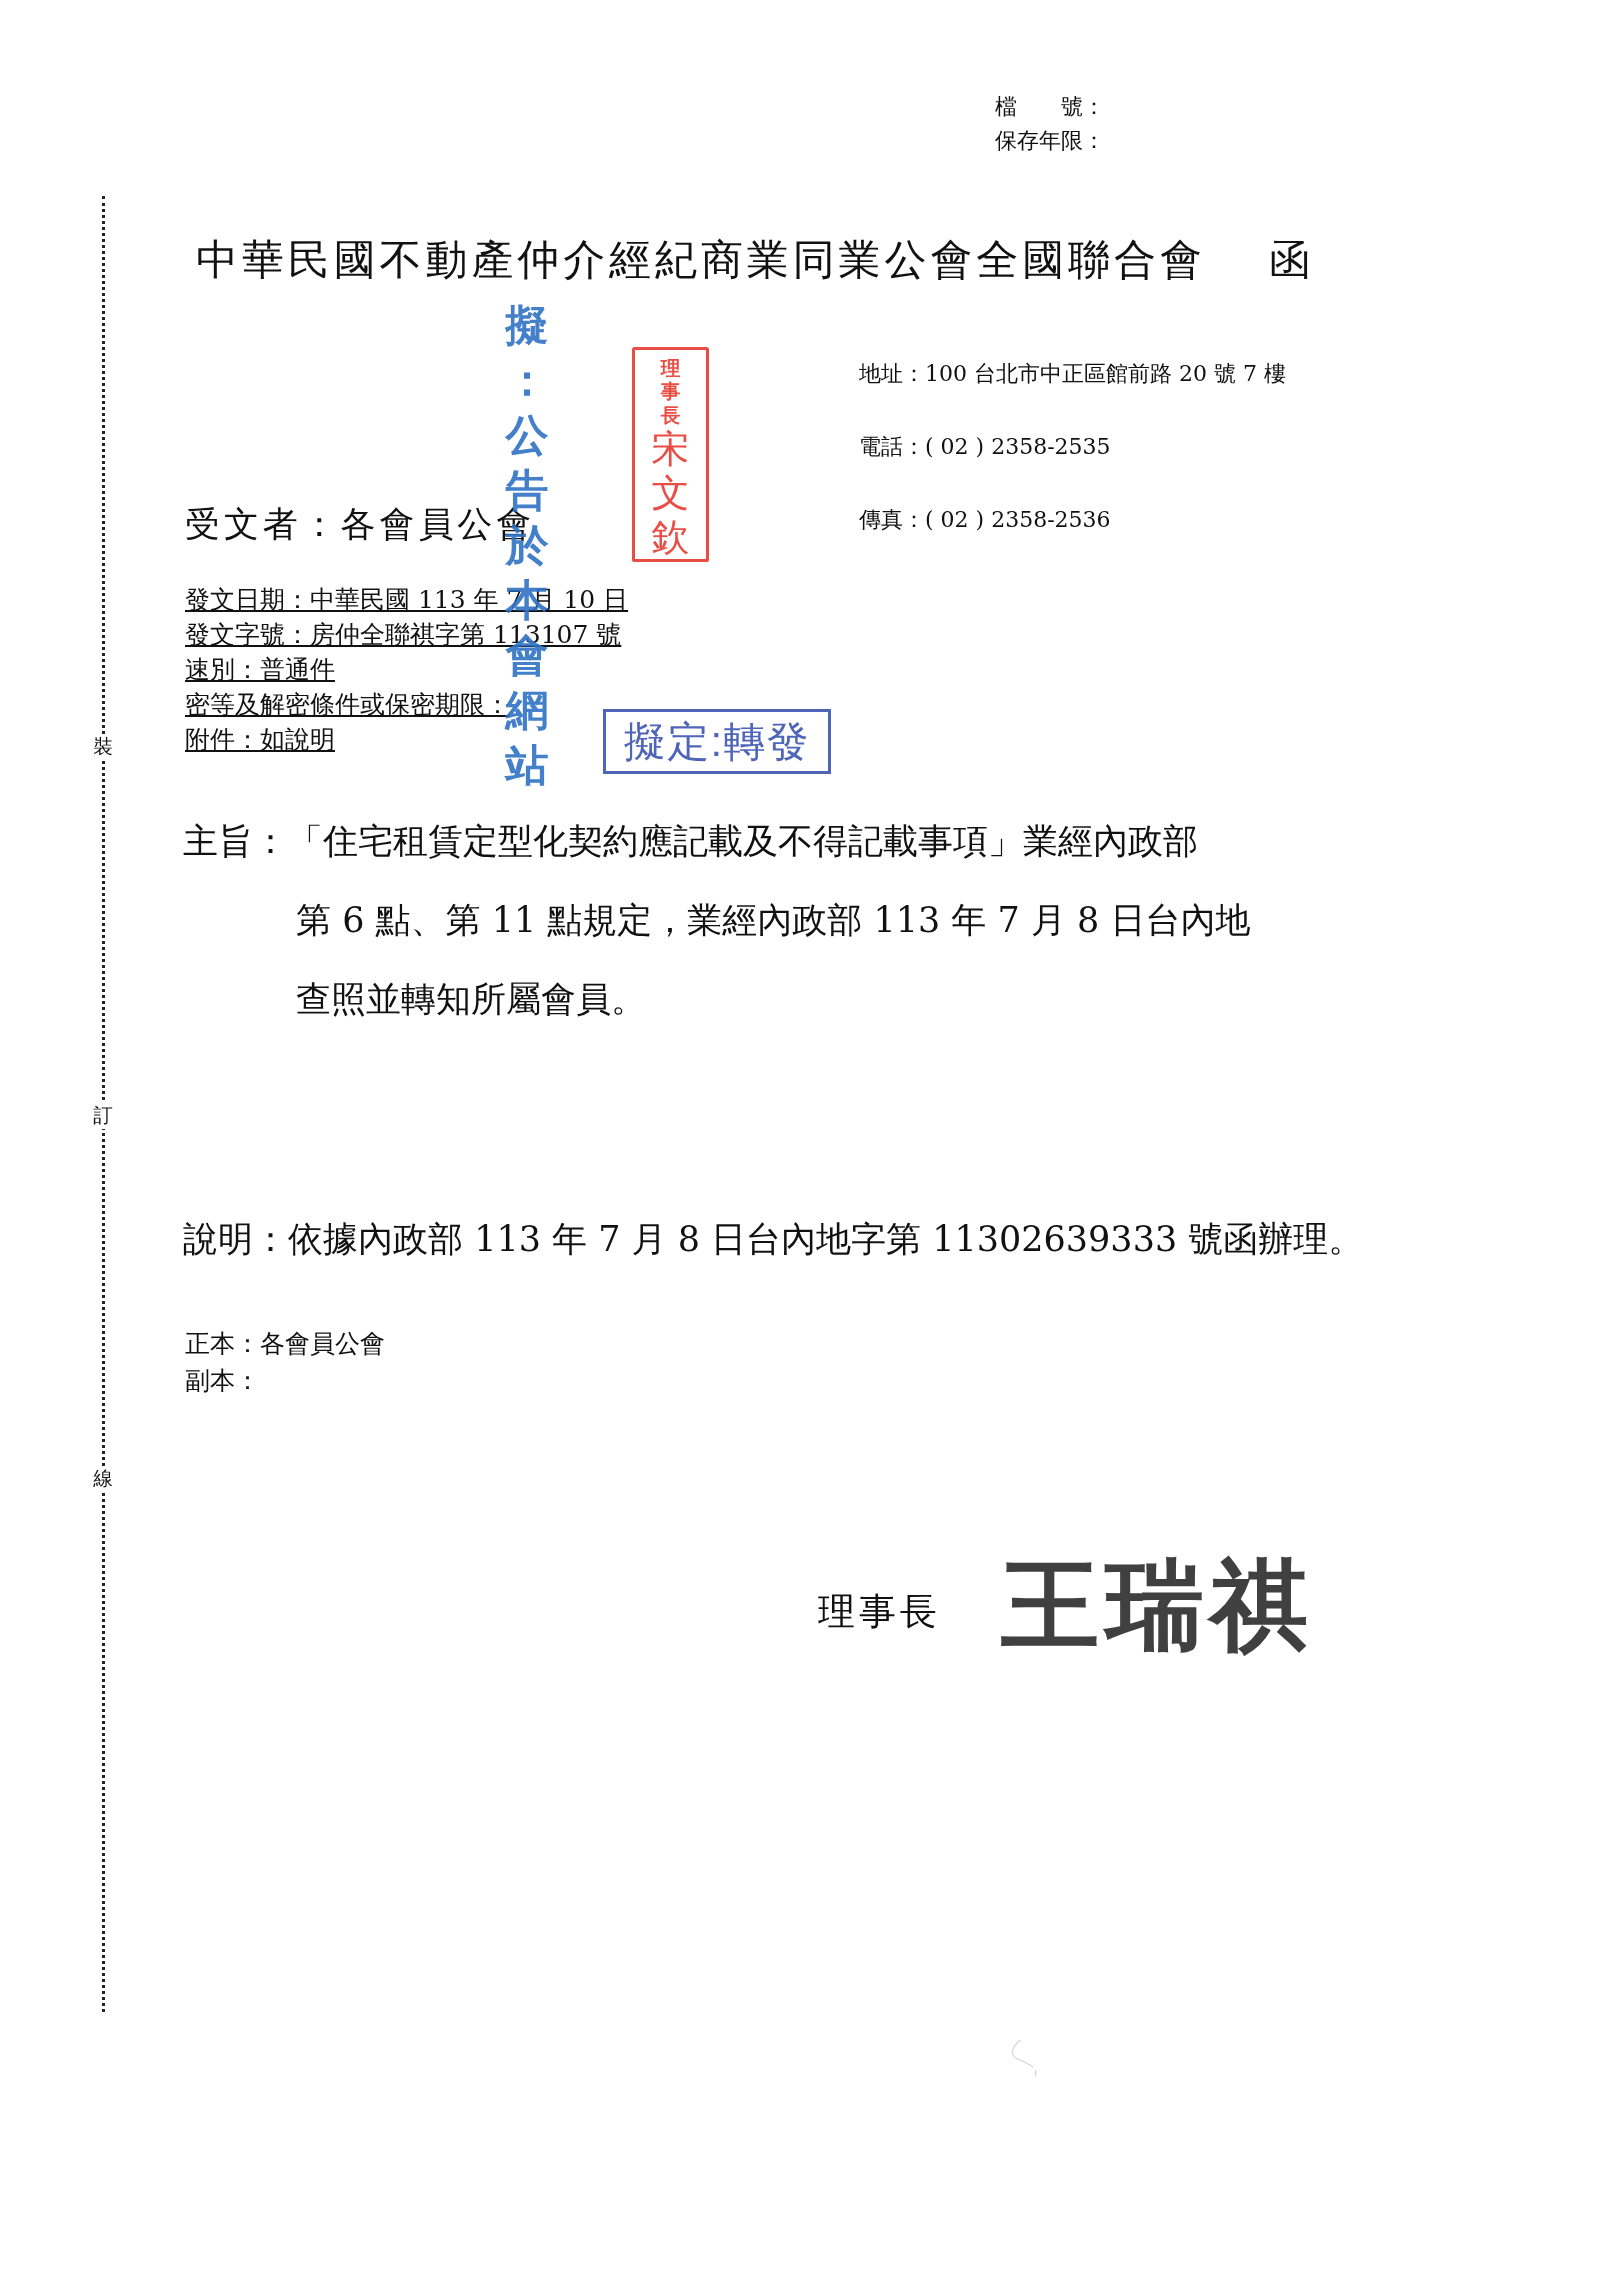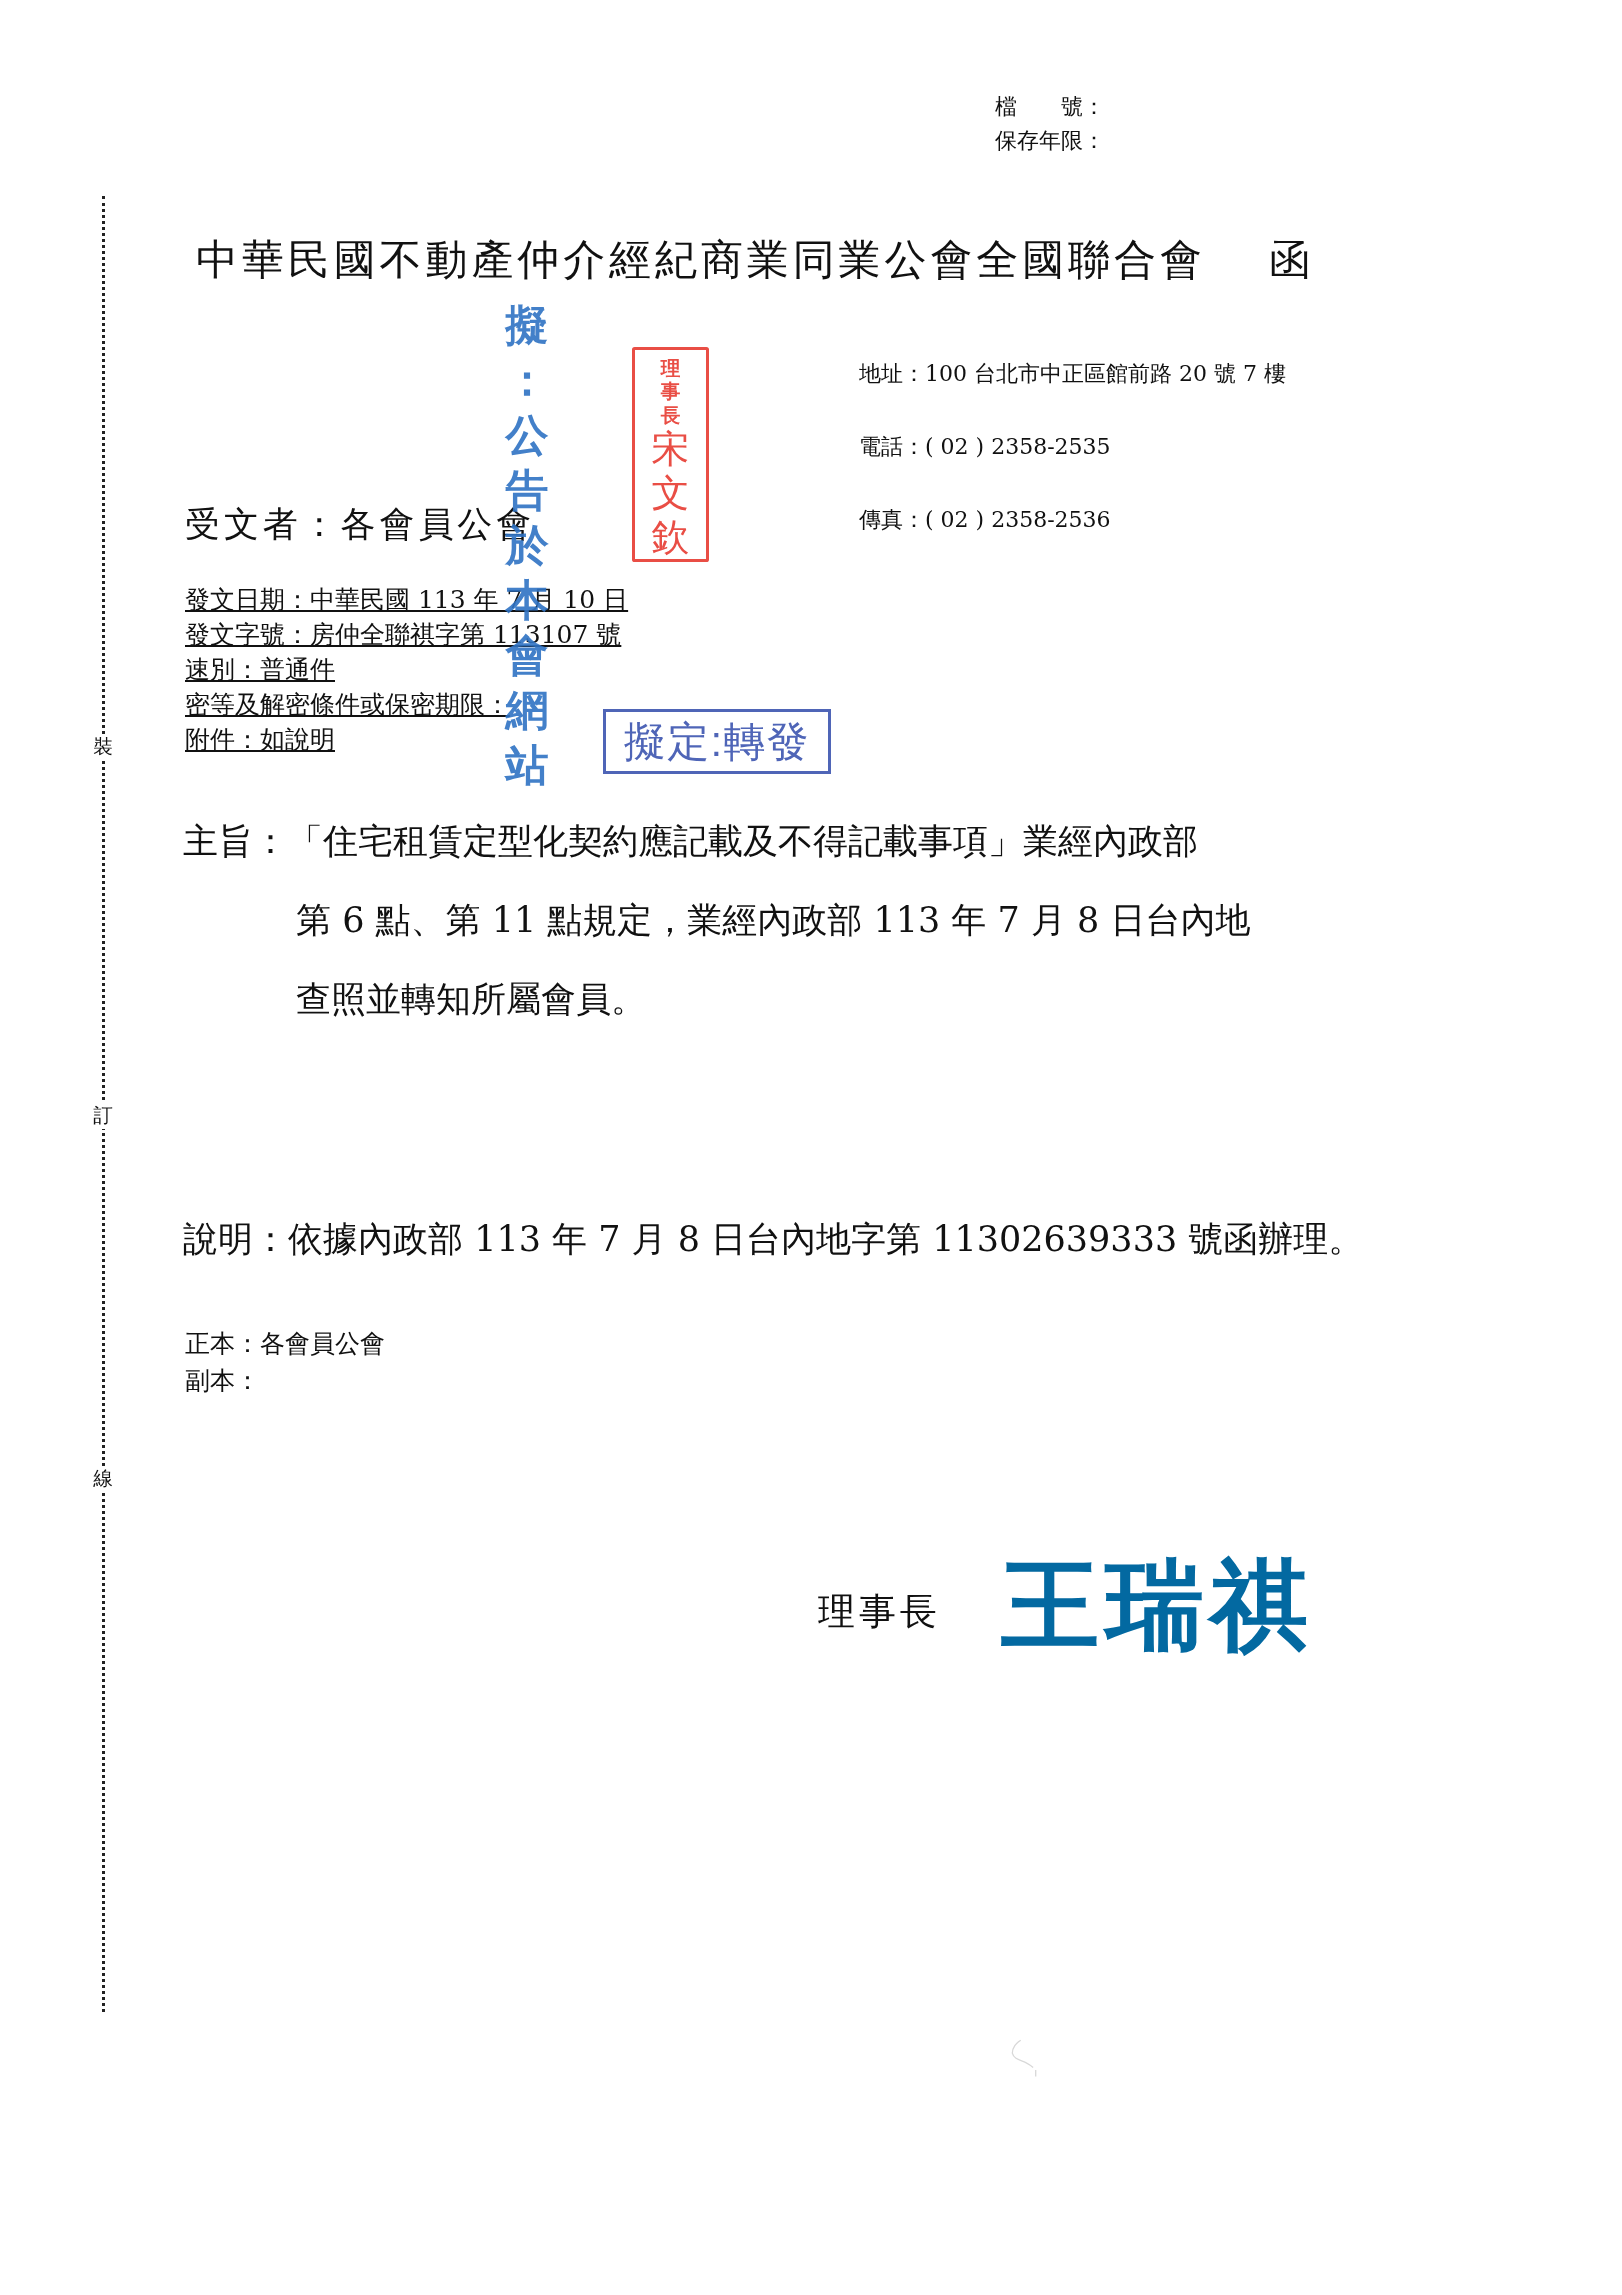--- a/index.html
+++ b/index.html
@@ -34,21 +34,21 @@
   .subject .line { white-space: pre; }
   .subject .indent { padding-left: 113px; }
   .subject a { color: #111; text-decoration: underline; text-decoration-thickness: 2px; font-family: "Liberation Serif", serif; }
   .explain { left: 183px; top: 1192px; font-size: 35px; white-space: pre; margin-top: 24px; }
   .copies { left: 185px; top: 1325px; font-size: 25px; line-height: 37px; }
   .copies .row { white-space: pre; }
   
   .sign-label { left: 818px; top: 1587px; font-size: 37px; letter-spacing: 3.9px; }
   .sign-name {
     left: 1001px; top: 1541px; font-size: 98px; font-weight: bold;
-    font-family: "DejaVu Sans", sans-serif; letter-spacing: 6.5px; color: #0369a1;
+    font-family: "DejaVu Sans", sans-serif; letter-spacing: 6.5px; color: #404040;
   }
   
   .blue-vertical {
     left: 504px; top: 298px; width: 46px; color: #2f73c4; font-size: 43px;
     font-weight: bold; line-height: 55px; text-align: center; opacity: 0.9;
     font-family: "DejaVu Sans", sans-serif;
   }
   .blue-vertical span { display: block; }
   .red-seal {
     left: 632px; top: 347px; width: 71px; height: 209px;

